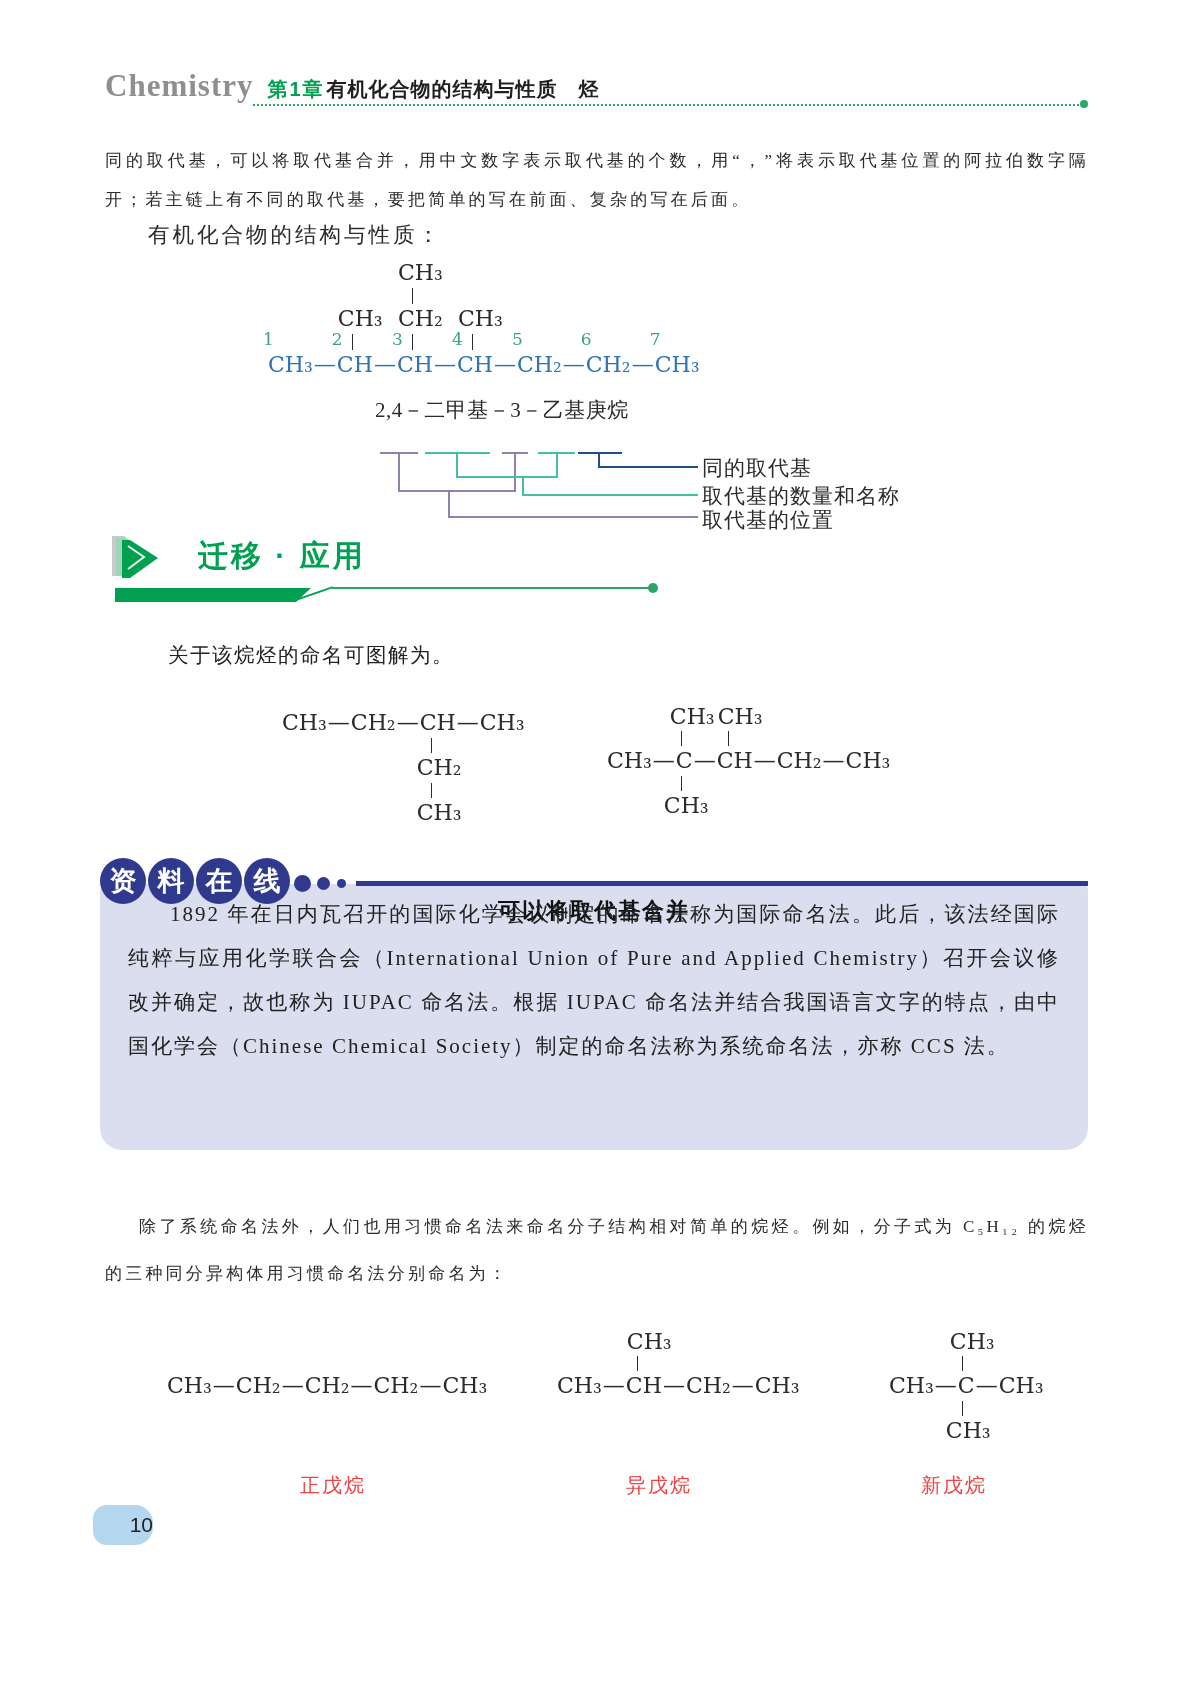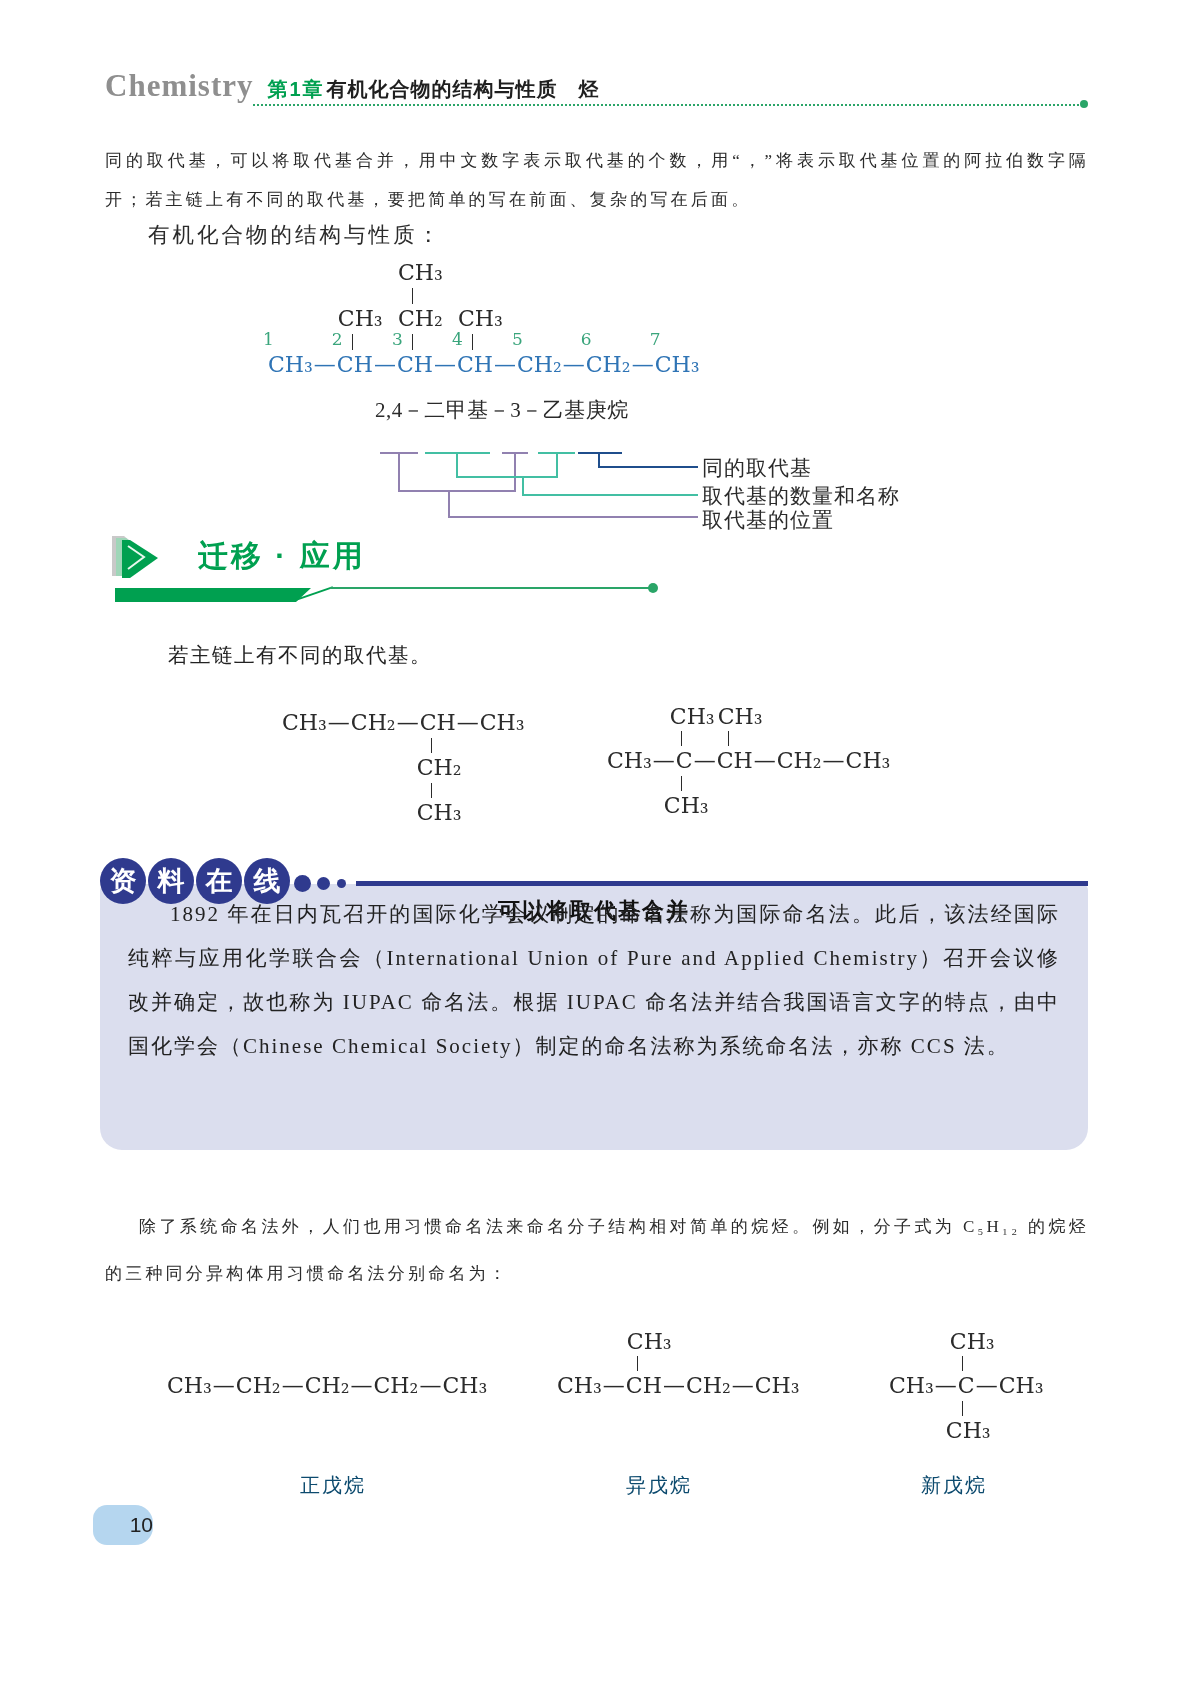--- a/index.html
+++ b/index.html
@@ -97,21 +97,21 @@
   .s1{left:167px;top:1373px;}
   .s2{left:557px;top:1373px;}
   .s3{left:889px;top:1373px;}
   .sP .subT{position:absolute;top:-44px;left:1px;}
   .sP .vbT{top:-17px;left:11px;height:15px;}
   .sP .subTC{position:absolute;top:-44px;left:-8px;}
   .sP .vbTC{top:-17px;left:4px;height:15px;}
   .sP .vbBC{top:28px;left:4px;height:15px;}
   .sP .subBC{position:absolute;top:45px;left:-12px;}
   .plabel{position:absolute;top:1472px;font-family:"Liberation Sans","DejaVu Sans",sans-serif;
-          font-size:20px;color:#0c4a6e;letter-spacing:2px;}
+          font-size:20px;color:#ef4444;letter-spacing:2px;}
   .pl1{left:300px;} .pl2{left:626px;} .pl3{left:921px;}
 
   
   .pill{left:93px;top:1505px;width:60px;height:40px;background:#b5d6ef;border-radius:14px 18px 18px 14px;
         display:flex;align-items:center;justify-content:flex-end;
         font-family:"Liberation Sans","DejaVu Sans",sans-serif;font-size:21px;color:#222;}
 </style>
 </head>
 <body>
 
@@ -207,21 +207,21 @@
     <polygon points="12,6 20,6 48,24 20,44 12,44" fill="#00a050"></polygon>
     <polyline points="18,12 34,23 18,35" fill="none" stroke="#e8f7ee" stroke-width="2"></polyline>
   </svg>
 </div>
 <div class="abs sec-title">迁移 · 应用</div>
 <div class="abs sec-bar"></div>
 <div class="abs sec-slash"></div>
 <div class="abs sec-line"></div>
 <div class="abs sec-dot"></div>
 
-<div class="abs prompt">若主链上有不同的取代基。</div>
+<div class="abs prompt">关于该烷烃的命名可图解为。</div>
 
 <div class="abs struct structA">
   <div class="u"><span>CH₃</span></div>
   <span class="bh">—</span>
   <div class="u"><span>CH₂</span></div>
   <span class="bh">—</span>
   <div class="u">
     <span>CH</span>
     <div class="vb vbB1"></div>
     <span class="subB1">CH₂</span>

